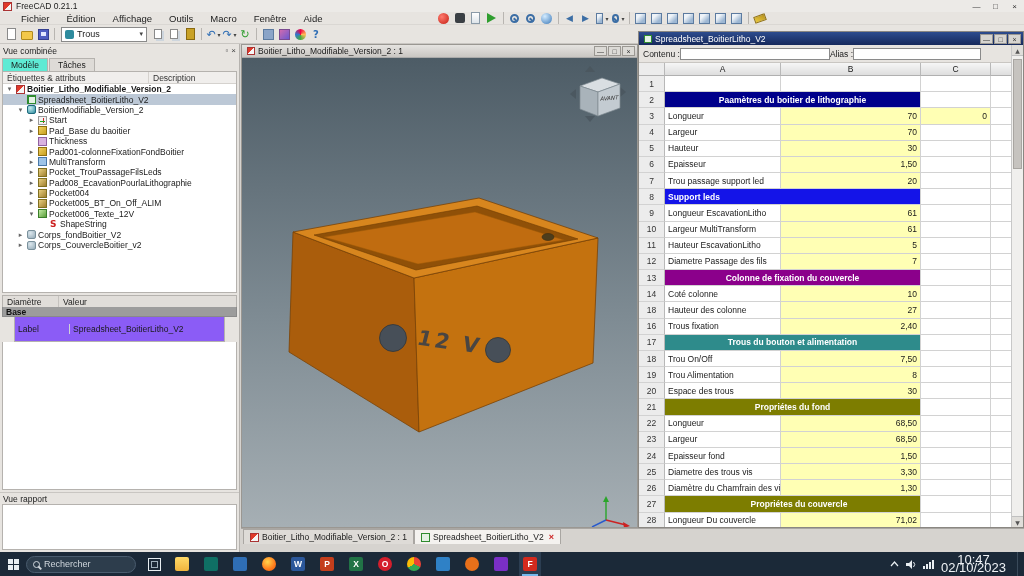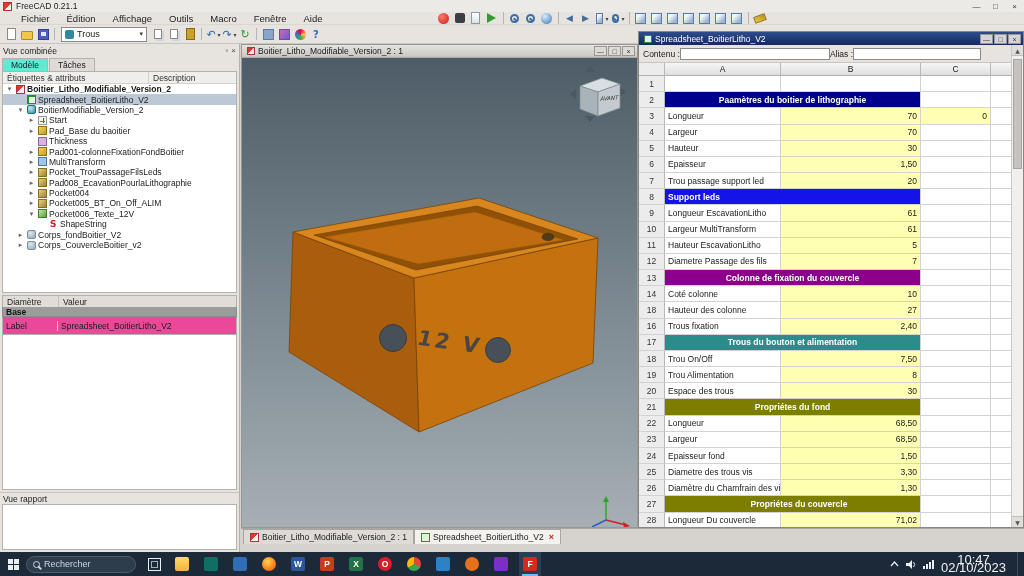--- a/index.html
+++ b/index.html
@@ -74,21 +74,21 @@
   .ic-pad{background:linear-gradient(135deg,#f0d060,#c8a020);border:1px solid #907010}
   .ic-thickness{background:#d8b2e0;border:1px solid #9060a0}
   .ic-multitransform{background:#9ec4e8;border:1px solid #4878a8}
   .ic-pocket{background:linear-gradient(135deg,#e8d080,#a08030);border:1px solid #807020}
   .ic-pocket-active{background:linear-gradient(135deg,#c4eca6,#5a9e3a);border:1px solid #3a7e2a}
   .ic-shapestring::before{content:"S";color:#c22;font:bold 9px "DejaVu Sans",sans-serif;position:absolute;left:1px;top:-1px}
   .prop-header{height:12px;display:flex;background:#e0ddd9;border:1px solid #b5b2ae;border-bottom:none;margin:2px 2px 0}
   .prop-header div{padding:1px 4px;color:#222}
   .ph-a{width:56px;border-right:1px solid #c5c2be}
   .prop-group{height:10px;background:#9c9c9c;margin:0 2px;display:flex;align-items:center;padding-left:3px;font-weight:bold;color:#111;border:1px solid #8a8a8a;border-top:none}
-  .prop-row{height:18px;display:flex;background:#ec4899;margin:0 2px;border:1px solid #b5b2ae;border-top:none;align-items:center}
+  .prop-row{height:25px;display:flex;background:#8b5cf6;margin:0 14px;border:1px solid #b5b2ae;border-top:none;align-items:center}
   .pr-a{width:55px;padding-left:3px;border-right:1px solid #cdd1d6}
   .pr-b{padding-left:3px;white-space:nowrap;overflow:hidden}
   .prop-fill{flex:1;background:#fff;margin:0 2px;border:1px solid #b5b2ae;border-top:none}
   .report-head{height:12px;display:flex;align-items:center;padding-left:3px;color:#222;border-top:1px solid #c9c6c2;margin-top:2px}
   .report-body{height:46px;background:#fff;border:1px solid #b5b2ae;margin:0 2px 2px}
 
   
   .view3d{position:absolute;left:241px;top:44px;width:397px;height:484px;border:1px solid #9a9792;display:flex;flex-direction:column}
   .v3d-title{height:13px;background:linear-gradient(#e5e3e0,#c9c6c2);display:flex;align-items:center;font-size:8.5px;padding:0 2px;border-bottom:1px solid #aaa}
   .v3d-title .mini{width:8px;height:8px;margin:0 3px;background:linear-gradient(135deg,#e03a2a 0 48%,#f6f6f6 48%);border:1px solid #a33;flex:none}

